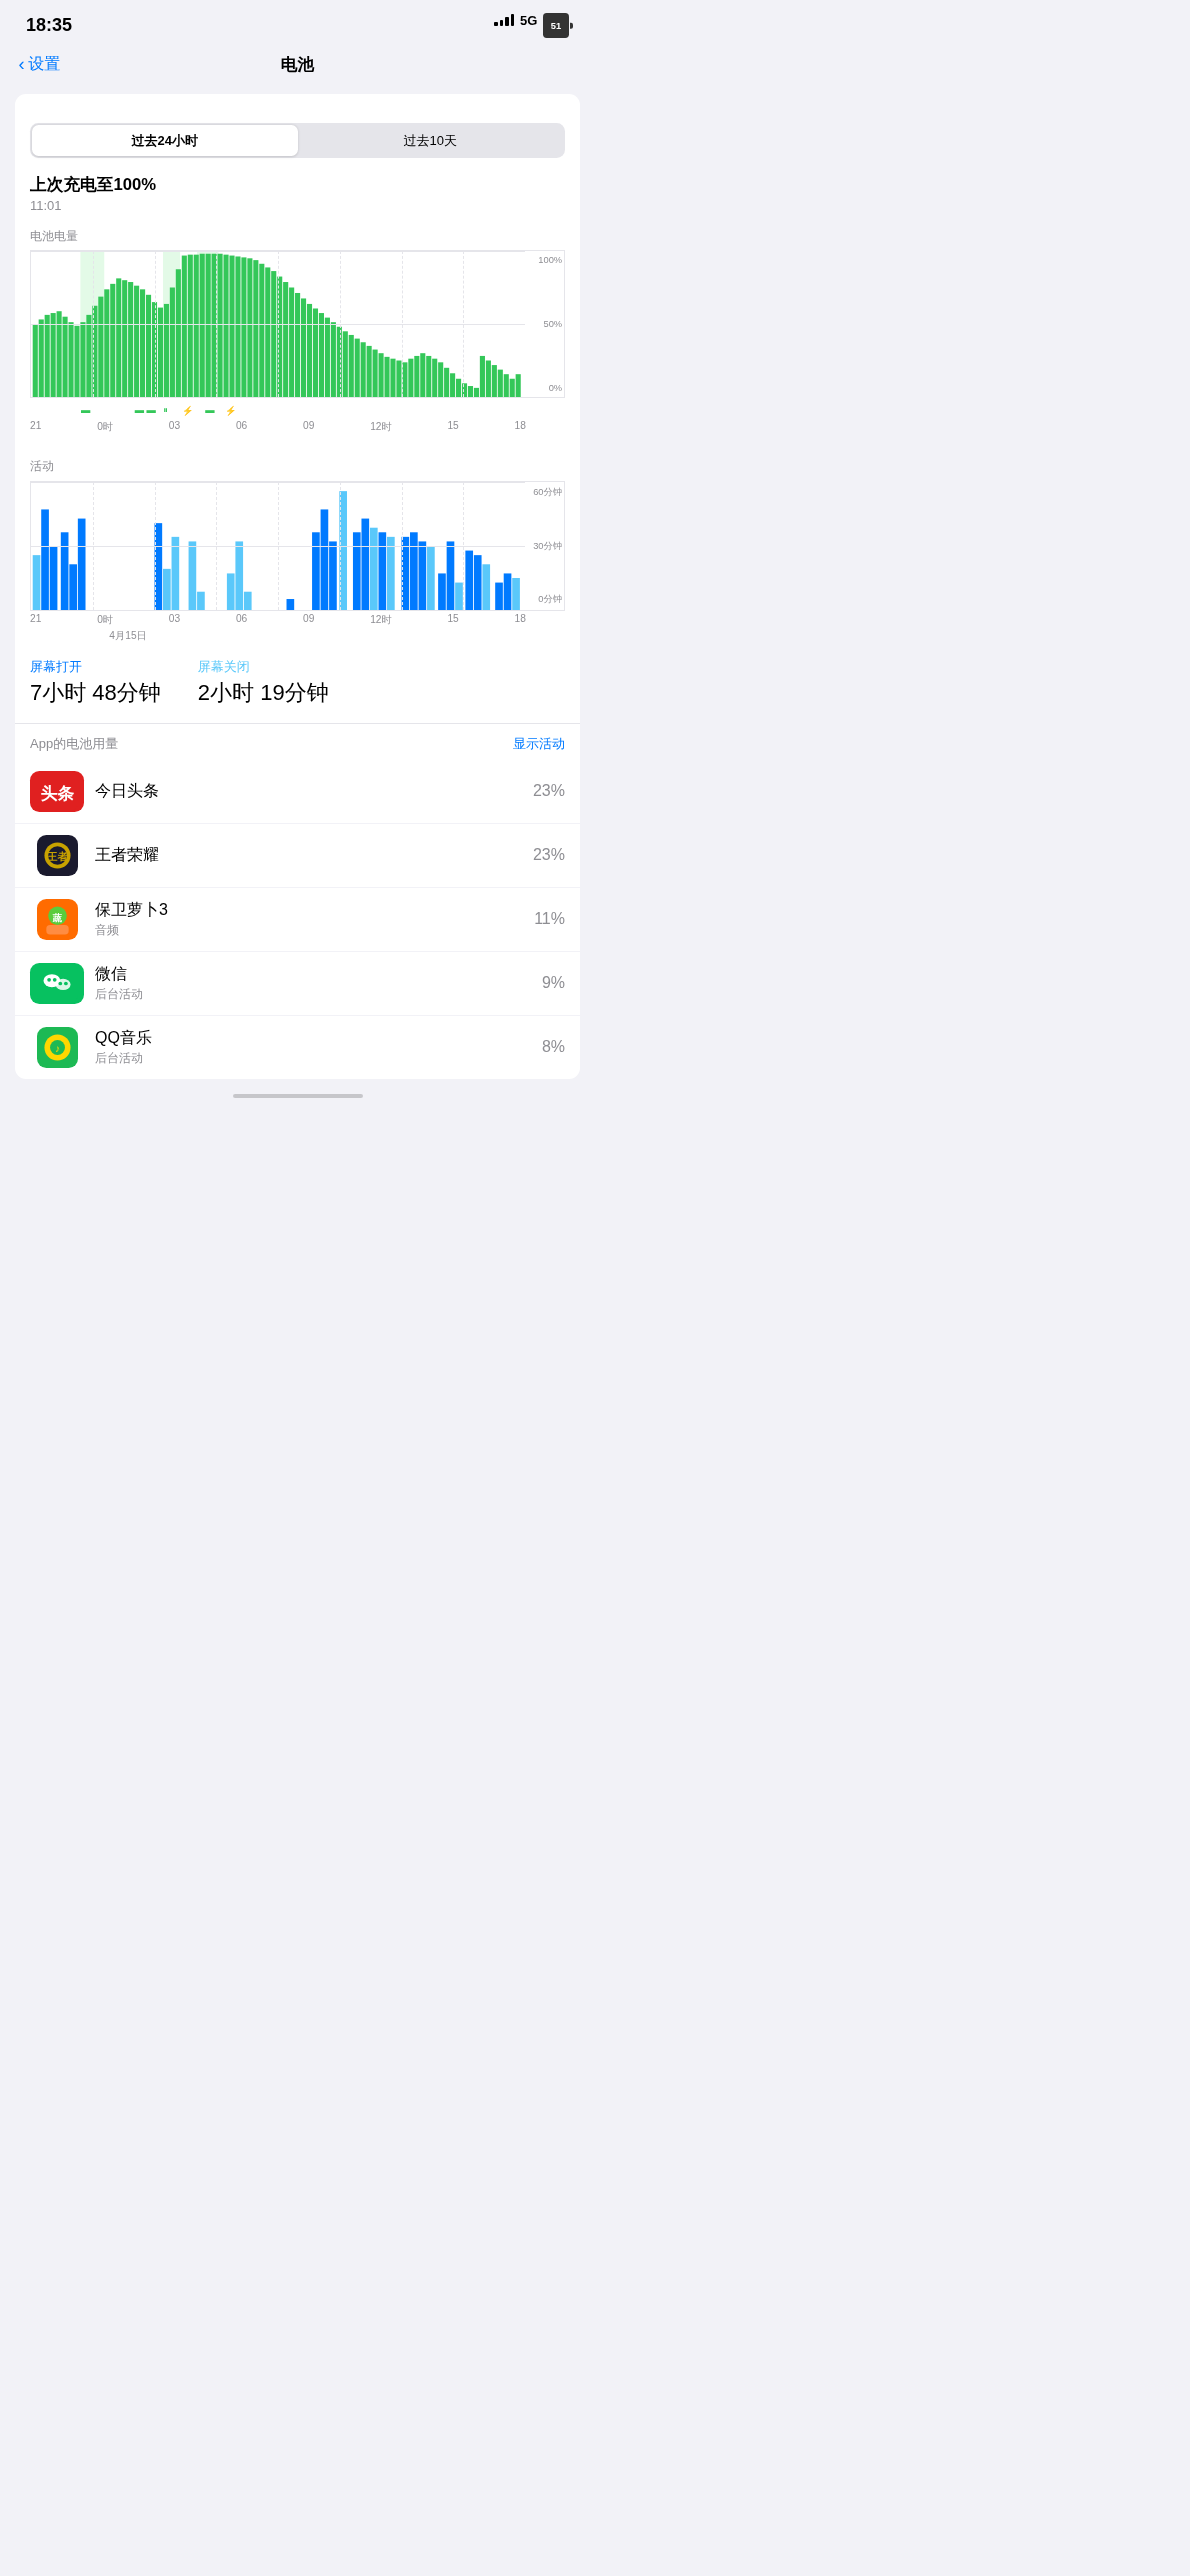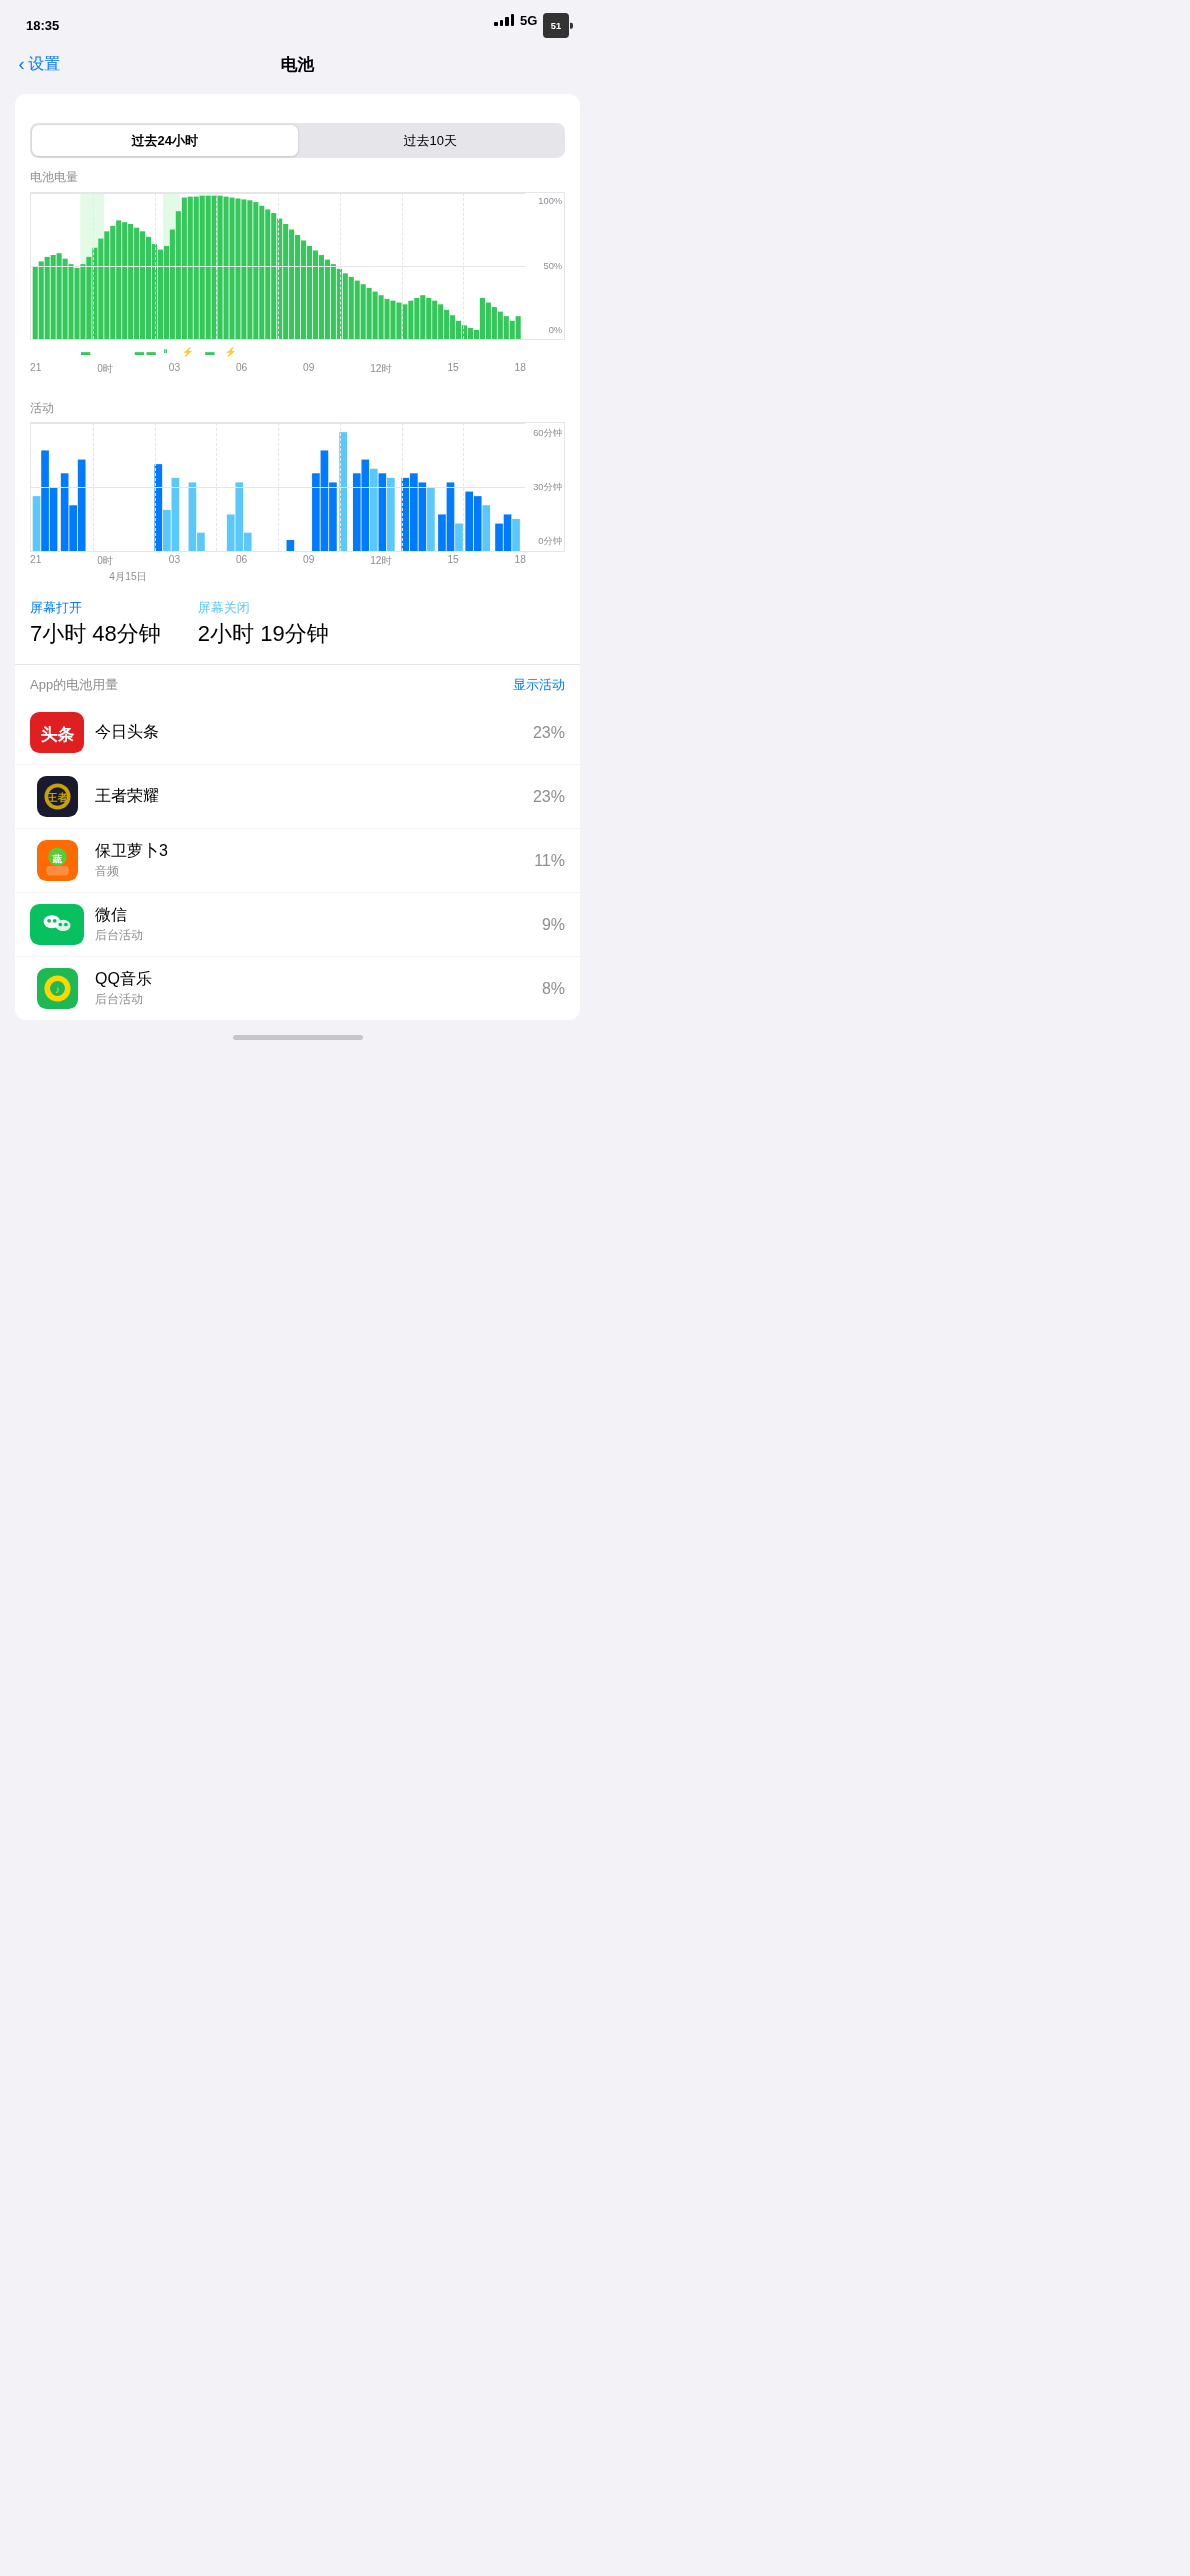--- a/index.html
+++ b/index.html
@@ -14,21 +14,21 @@
 
     
     .status-bar {
       display: flex;
       justify-content: space-between;
       align-items: center;
       padding: 13px 26px 7.4px;
       background: #f2f2f7;
     }
     .status-time {
-      font-size: 13px;
+      font-size: 18px;
       font-weight: 600;
       color: #000;
     }
     .status-right {
       display: flex;
       align-items: flex-start;
       gap: 5.6px;
     }
     .signal-bars {
       display: flex;
@@ -383,20 +383,24 @@
   <span class="nav-title">电池</span>
 </div>
 
 <div class="card">
 
   <div class="tab-switcher">
     <div class="tab-btn active">过去24小时</div>
     <div class="tab-btn">过去10天</div>
   </div>
 
+  <div class="section-info">
+    <div class="section-heading">上次充电至100%</div>
+    <div class="section-subtext">11:01</div>
+  </div>
 
   <div class="chart-section">
     <div class="chart-label">电池电量</div>
     <div class="chart-container">
       <div class="chart-plot-area">
         
         <div class="chart-grid-line" style="top: 0%;"></div>
         <div class="chart-grid-line" style="top: 50%;"></div>
         
         

